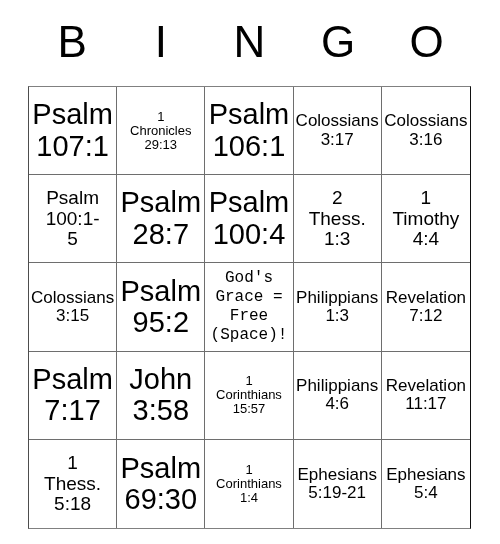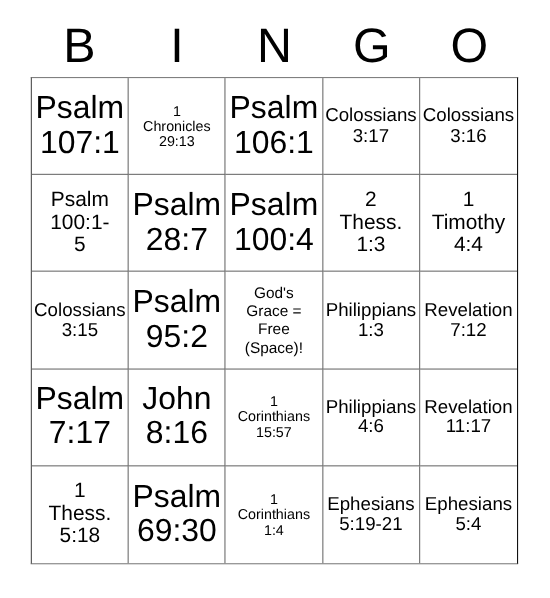--- a/index.html
+++ b/index.html
@@ -42,21 +42,21 @@
     line-height: 1;
     font-weight: 400;
     color: #000000;
     letter-spacing: 0;
   }
 
   
   #grid {
     position: absolute;
     left: 28px;
-    top: 70px;
+    top: 86px;
     width: 443px;
     height: 443px;
     display: grid;
     grid-template-columns: repeat(5, 1fr);
     grid-template-rows: repeat(5, 1fr);
     border-top: 1px solid #808080;
     border-left: 1px solid #4d4d4d;
     border-right: 1px solid #111111;
     border-bottom: 1px solid #808080;
     box-sizing: border-box;
@@ -81,21 +81,21 @@
     width: 100%;
     white-space: pre-line;
     line-height: 1.08;
     color: #000000;
   }
   
   .size-lg  { font-size: 29px; }
   .size-md  { font-size: 19px; }
   .size-sm  { font-size: 17px; }
   .size-xs  { font-size: 13px; }
-  .size-free{ font-size: 14px; line-height: 1.18; }
+  .size-free{ font-size: 16px; line-height: 1.18; font-family: Liberation Mono, monospace; }
 </style>
 </head>
 <body>
 
 <div id="bingo-card">
 
   <div id="header-row">
     <div class="header-letter">B</div>
     <div class="header-letter">I</div>
     <div class="header-letter">N</div>
@@ -173,21 +173,21 @@
         <span class="cell-text size-sm">Revelation
 7:12</span>
       </div>
 
     <div class="cell">
         <span class="cell-text size-lg">Psalm
 7:17</span>
       </div>
     <div class="cell">
         <span class="cell-text size-lg">John
-8:16</span>
+3:58</span>
       </div>
     <div class="cell">
         <span class="cell-text size-xs">1
 Corinthians
 15:57</span>
       </div>
     <div class="cell">
         <span class="cell-text size-sm">Philippians
 4:6</span>
       </div>

